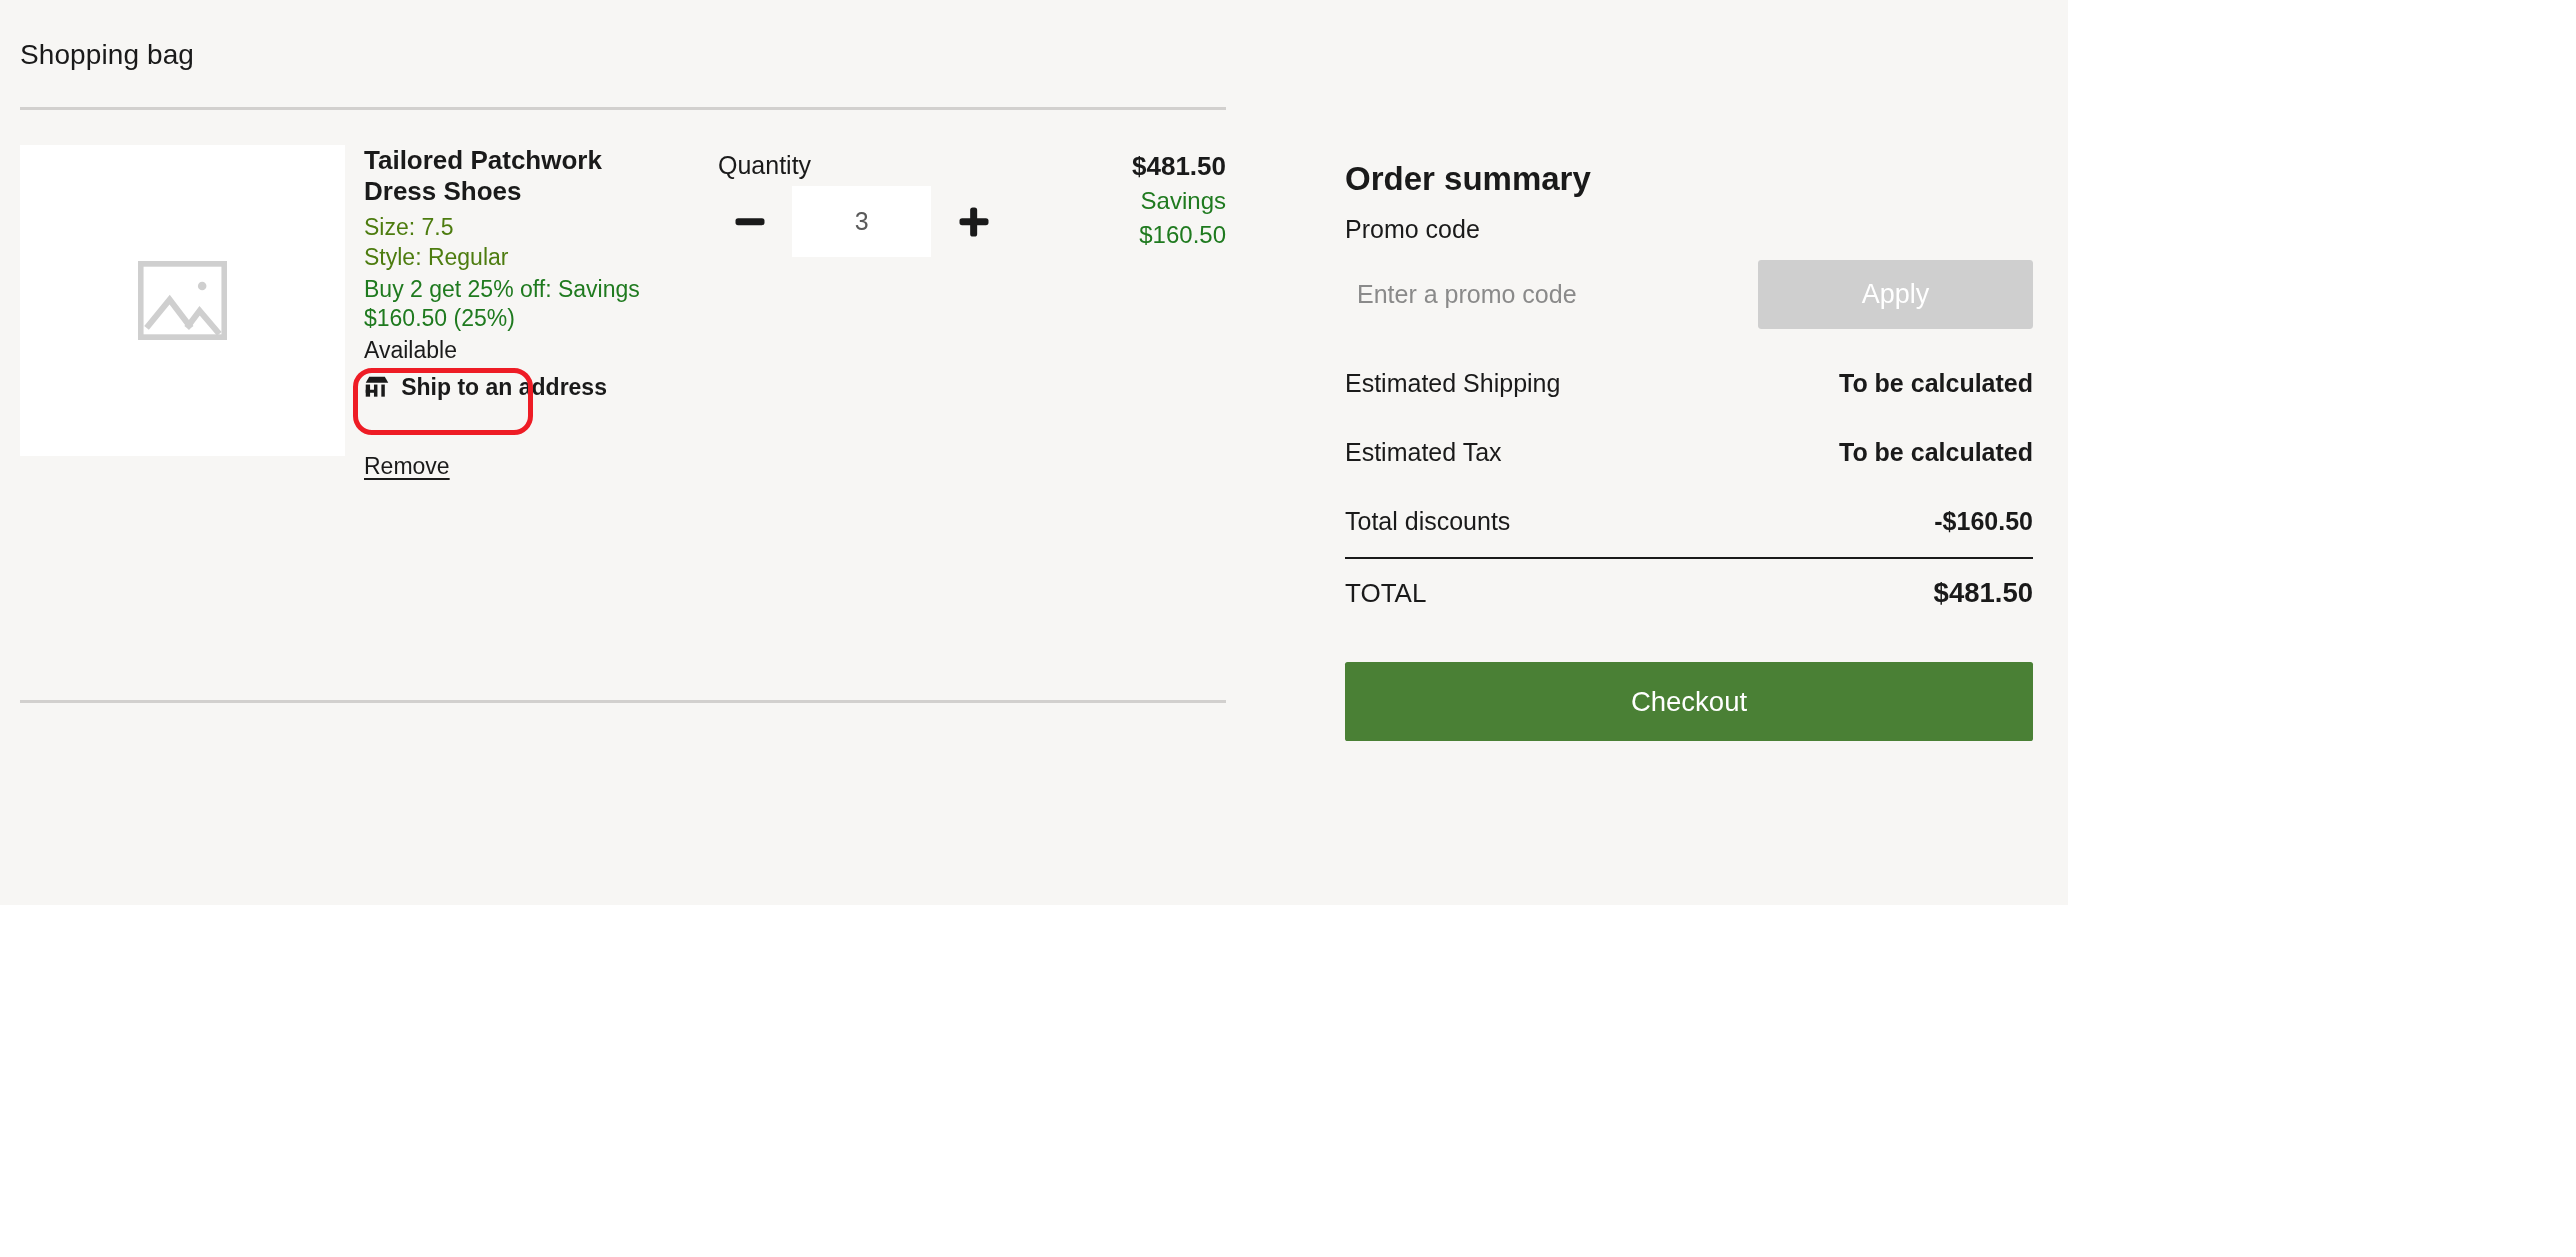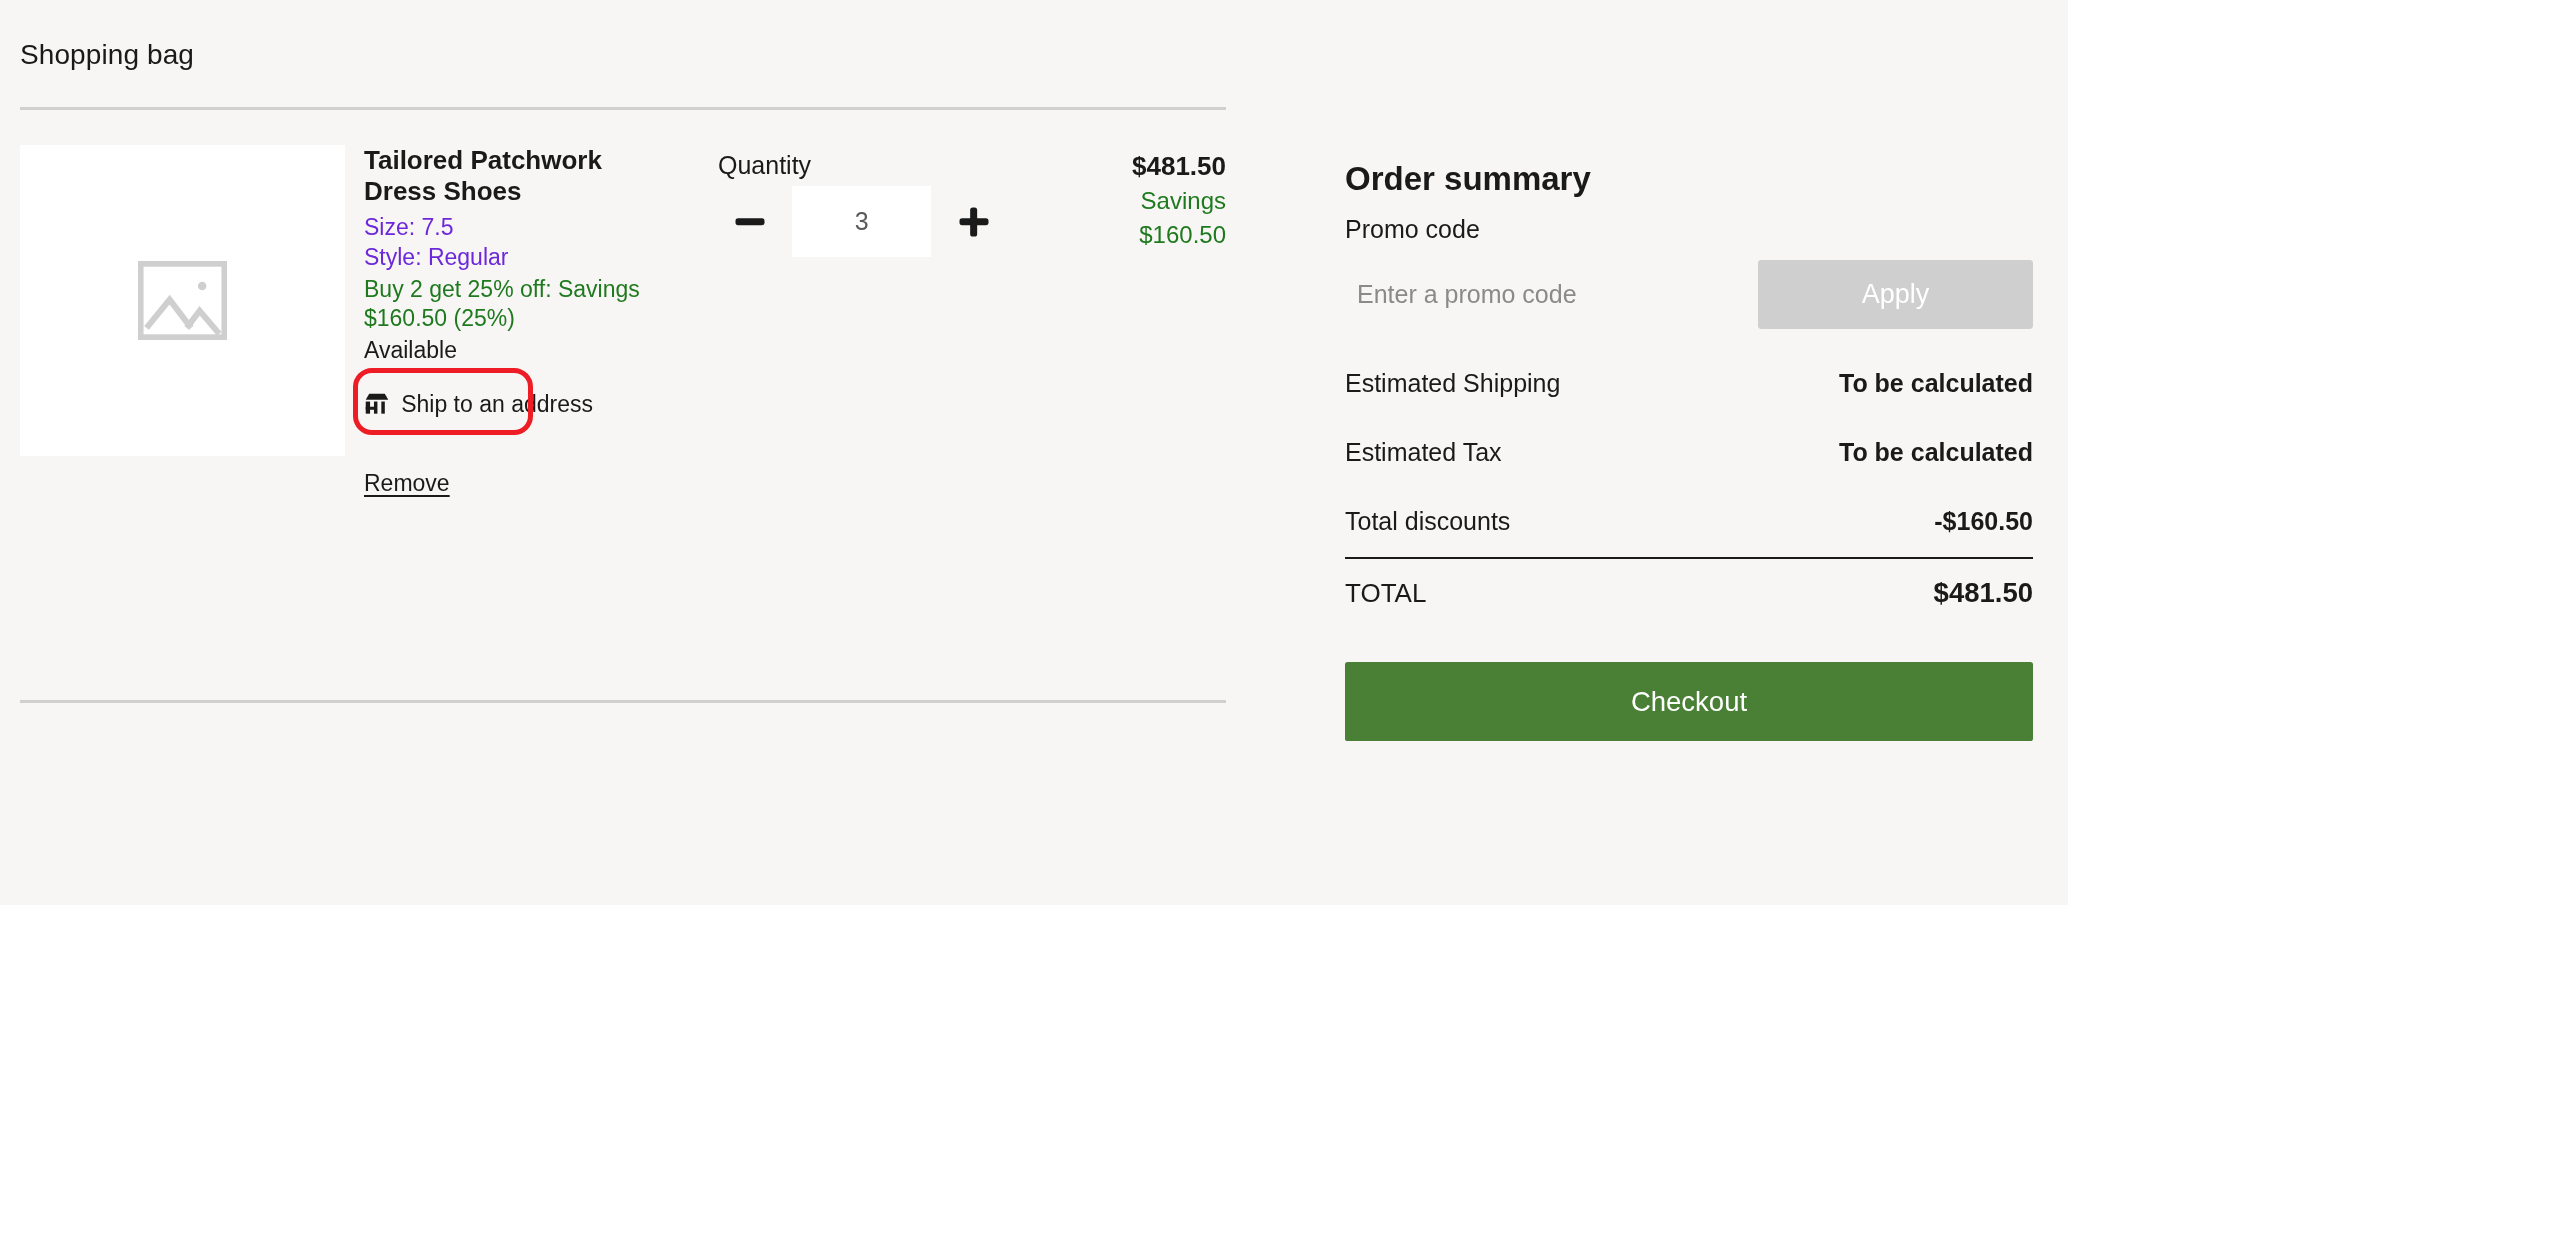--- a/index.html
+++ b/index.html
@@ -72,41 +72,42 @@
   .item-title {
     font-size: 26px;
     font-weight: 700;
     color: #1a1a1a;
     line-height: 1.18;
     width: 293px;
     margin: 0 0 5.2px 0;
   }
   .item-attr {
     font-size: 23px;
-    color: #6d28d9;
+    color: #4d7c0f;
     line-height: 1.34;
   }
   .item-promo {
     font-size: 23px;
     color: #1f7a1f;
     line-height: 1.28;
     width: 336px;
     margin-top: 1.7px;
   }
   .item-avail {
     font-size: 23px;
     color: #1a1a1a;
     line-height: 1.3;
     margin-top: 2.6px;
   }
   .ship-row {
     display: flex;
     align-items: flex-end;
     gap: 11.2px;
-    margin-top: 25px;
+    margin-top: 8px;
+    font-weight: bold;
   }
   .ship-label {
     font-size: 23px;
     color: #1a1a1a;
   }
   .pick-btn {
     display: block;
     margin-top: 20px;
     width: 277px;
     height: 76px;

